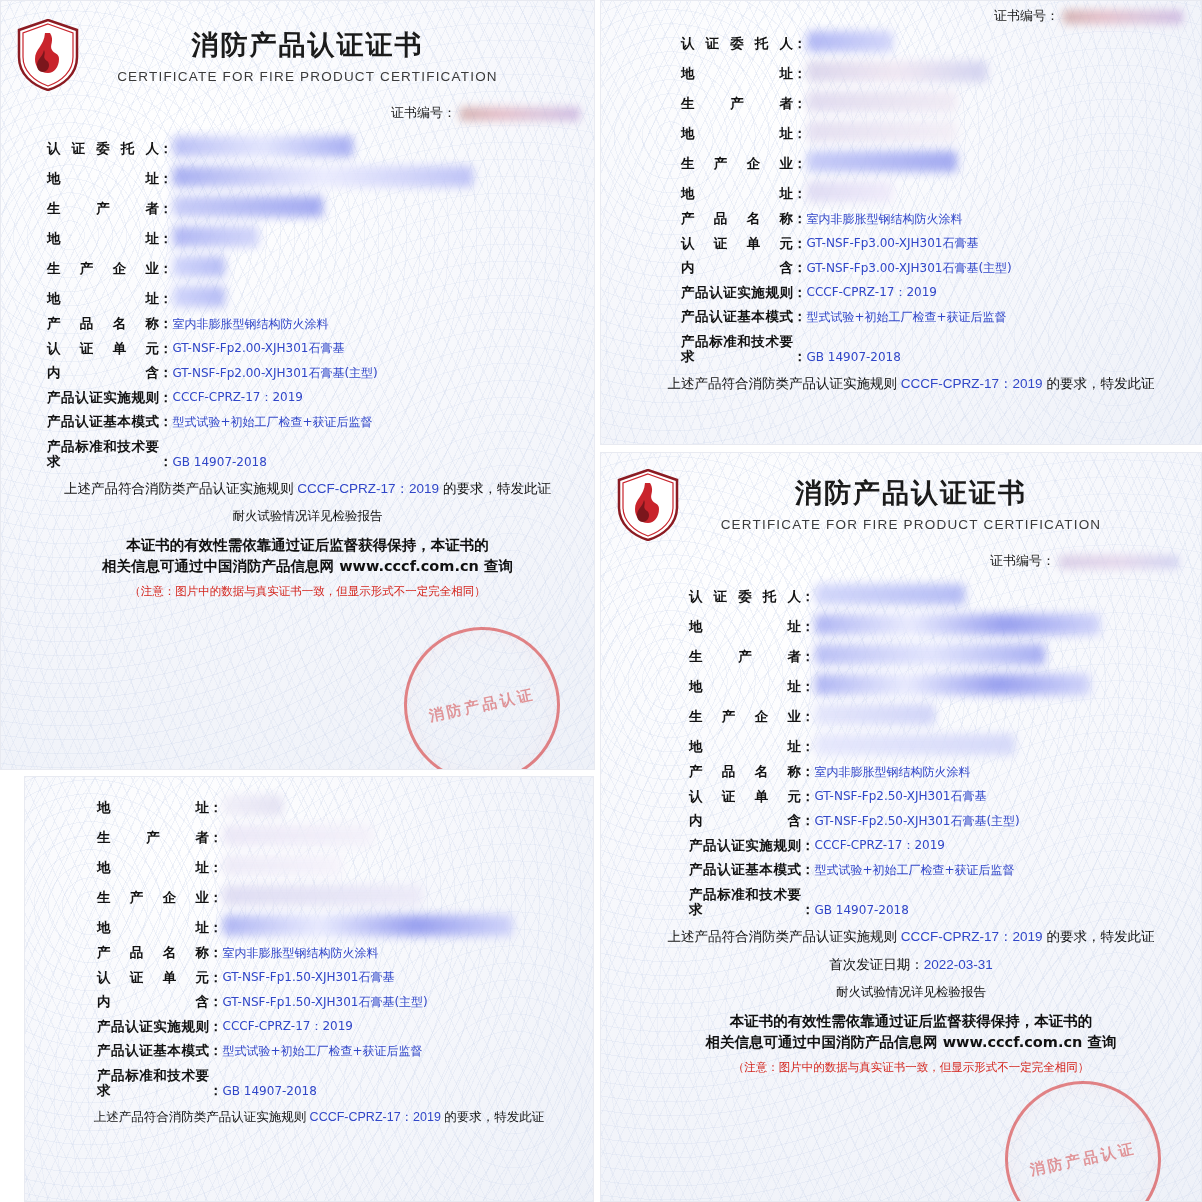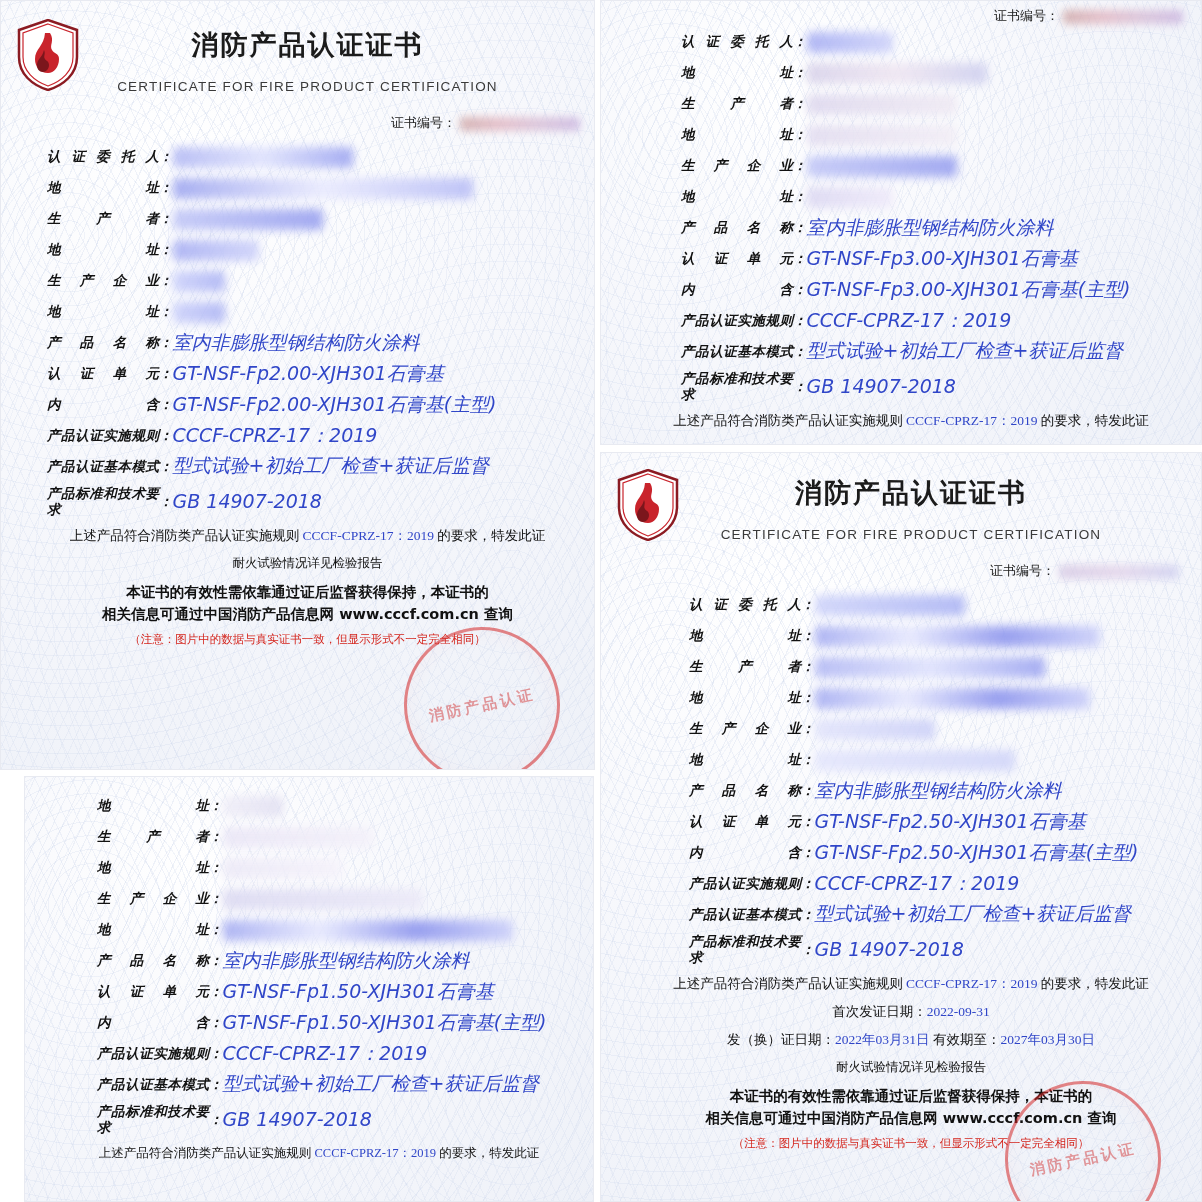--- a/index.html
+++ b/index.html
@@ -38,56 +38,56 @@
   .logo{position:absolute;width:62px;height:72px;}
   .logo svg{width:100%;height:100%;display:block;}
 
   
   .title-cn{
     text-align:center;font-size:27px;font-weight:bold;letter-spacing:2px;
     color:#1b1b1b;font-family:"DejaVu Sans","Liberation Sans",sans-serif;
   }
   .title-en{
     text-align:center;font-size:13.5px;letter-spacing:1.2px;color:#3a3a3a;
-    margin-top:16px;font-family:"Liberation Sans",sans-serif;
+    margin-top:6px;font-family:"Liberation Sans",sans-serif;
   }
   .certno{
     text-align:right;font-size:13px;color:#222;margin-top:20px;padding-right:14px;
     position:relative;
   }
   .certno .blur{
     display:inline-block;vertical-align:middle;height:14px;width:120px;margin-left:4px;
     background:linear-gradient(90deg,#cfa8a8,#e3b9c4,#d9c0d8,#cbb6e0);
     filter:blur(4px);opacity:.85;border-radius:2px;
   }
 
   
   .rows{margin-top:8px;}
-  .row{display:flex;align-items:center;font-size:13.5px;line-height:1.15;margin:0 0 9px 0;font-style:italic;}
+  .row{display:flex;align-items:flex-end;font-size:13.5px;line-height:1.15;margin:0 0 9px 0;}
   .row .lbl{
     width:112px;flex:0 0 112px;text-align:justify;text-align-last:justify;
     color:#121212;font-weight:600;font-size:13.5px;
     font-family:"DejaVu Sans","Liberation Sans",sans-serif;
   }
   .row .colon{flex:0 0 10px;text-align:center;color:#121212;font-weight:600;}
-  .row .val{color:#3046c8;font-size:19px;white-space:nowrap;
+  .row .val{color:#3046c8;font-size:12px;white-space:nowrap;
     font-family:"DejaVu Sans","Liberation Sans",sans-serif;}
 
   
   .blurblk{display:inline-block;height:21px;border-radius:2px;filter:blur(5px);opacity:.9;vertical-align:middle;}
   .b3{width:86px;background:linear-gradient(90deg,#a9b0f3,#cfd3fa);}
   .b4{width:150px;background:linear-gradient(90deg,#c3c8f7,#9aa2f0);}
   .b5{width:52px;background:linear-gradient(90deg,#cdd2fb,#aeb5f4);}
   .b6{width:180px;background:linear-gradient(90deg,#b3b9f4,#dfe2fd,#9ea6f1);}
   .b7{width:240px;background:linear-gradient(90deg,#a7aef2,#e6e8fe,#8f97ee,#cdd1fa);}
   .b8{width:300px;background:linear-gradient(90deg,#9fa7f0,#e9eafe,#b9bef6);}
 
   
   .center-line{text-align:center;font-size:13.5px;margin:10px 12px;color:#111;
-    font-family:Liberation Serif, serif;}
+    font-family:Liberation Sans, sans-serif;}
   .center-line .blue{color:#3046c8;}
   .center-line.small{font-size:12.5px;}
   .bold-stmt{text-align:center;font-size:14.5px;font-weight:bold;color:#111;line-height:1.5;
     font-family:"DejaVu Sans","Liberation Sans",sans-serif;}
   .note{text-align:center;font-size:11.5px;color:#d4261e;margin-top:6px;
     font-family:"DejaVu Sans","Liberation Sans",sans-serif;}
 
   
   .seal{
     position:absolute;width:150px;height:150px;border-radius:50%;
@@ -361,25 +361,21 @@
         <span class="lbl">产品标准和技术要求</span>
           <span class="colon">：</span>
         <span class="val">GB 14907-2018</span>
       </div>
     </div>
 
     <div class="center-line">
       <span>上述产品符合消防类产品认证实施规则 </span><span class="blue">CCCF-CPRZ-17：2019</span><span> 的要求，特发此证</span>
     </div>
     <div class="center-line">
-      <span>首次发证日期：</span><span class="blue">2022-09-31</span>
-    </div>
-    <div class="center-line">
-      <span>发（换）证日期：</span><span class="blue">2022年03月31日</span>
-      <span>有效期至：</span><span class="blue">2027年03月30日</span>
+      <span>首次发证日期：</span><span class="blue">2022-03-31</span>
     </div>
     <div class="center-line small">耐火试验情况详见检验报告</div>
     <div class="bold-stmt">
       <div>本证书的有效性需依靠通过证后监督获得保持，本证书的</div>
       <div>
         <span>相关信息可通过中国消防产品信息网 </span><span>www.cccf.com.cn</span><span> 查询</span>
       </div>
     </div>
     <div class="note">（注意：图片中的数据与真实证书一致，但显示形式不一定完全相同）</div>
 

